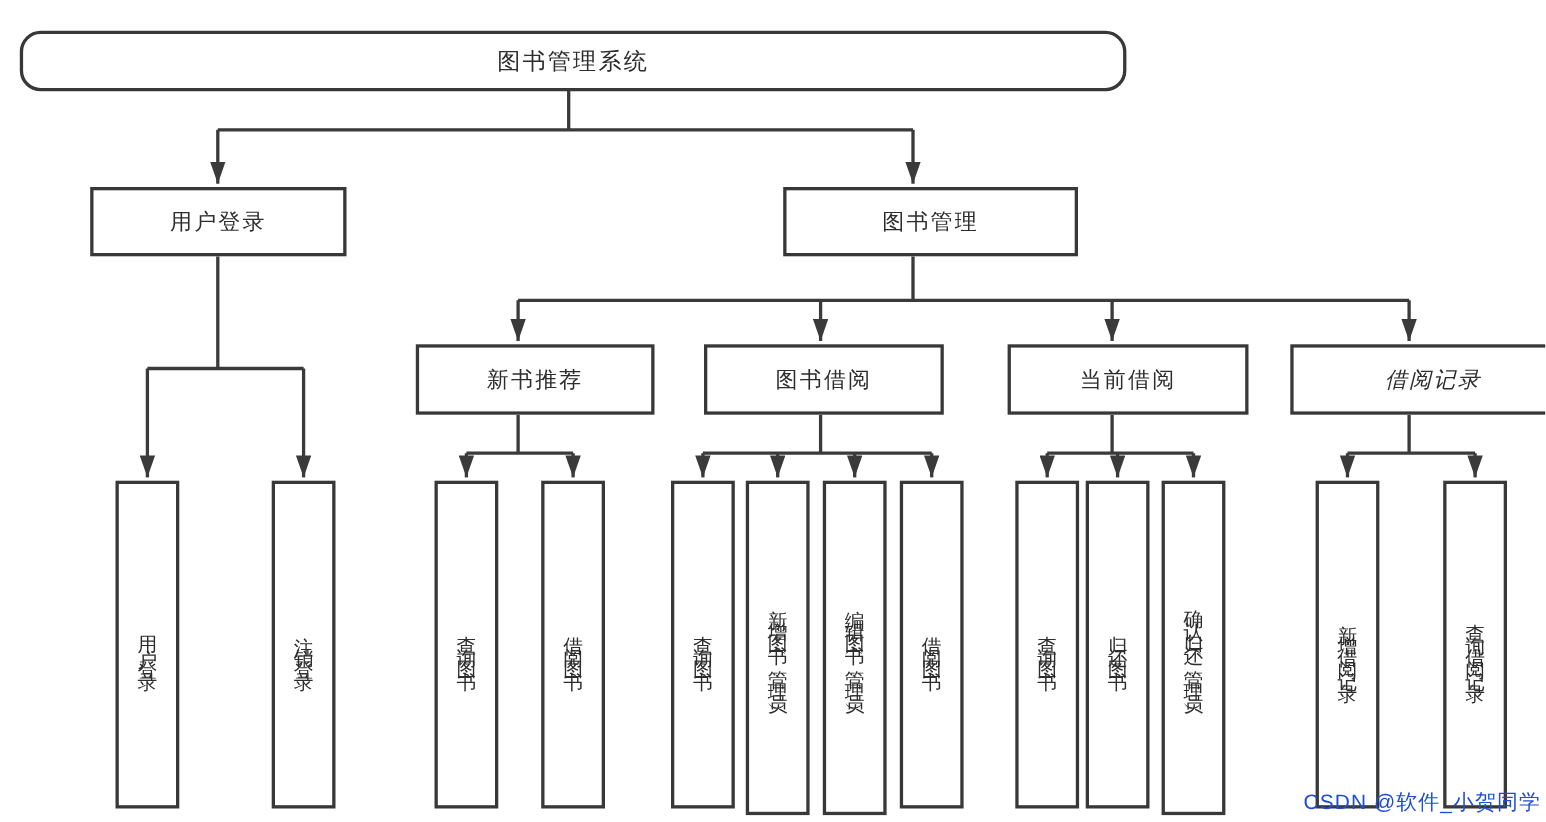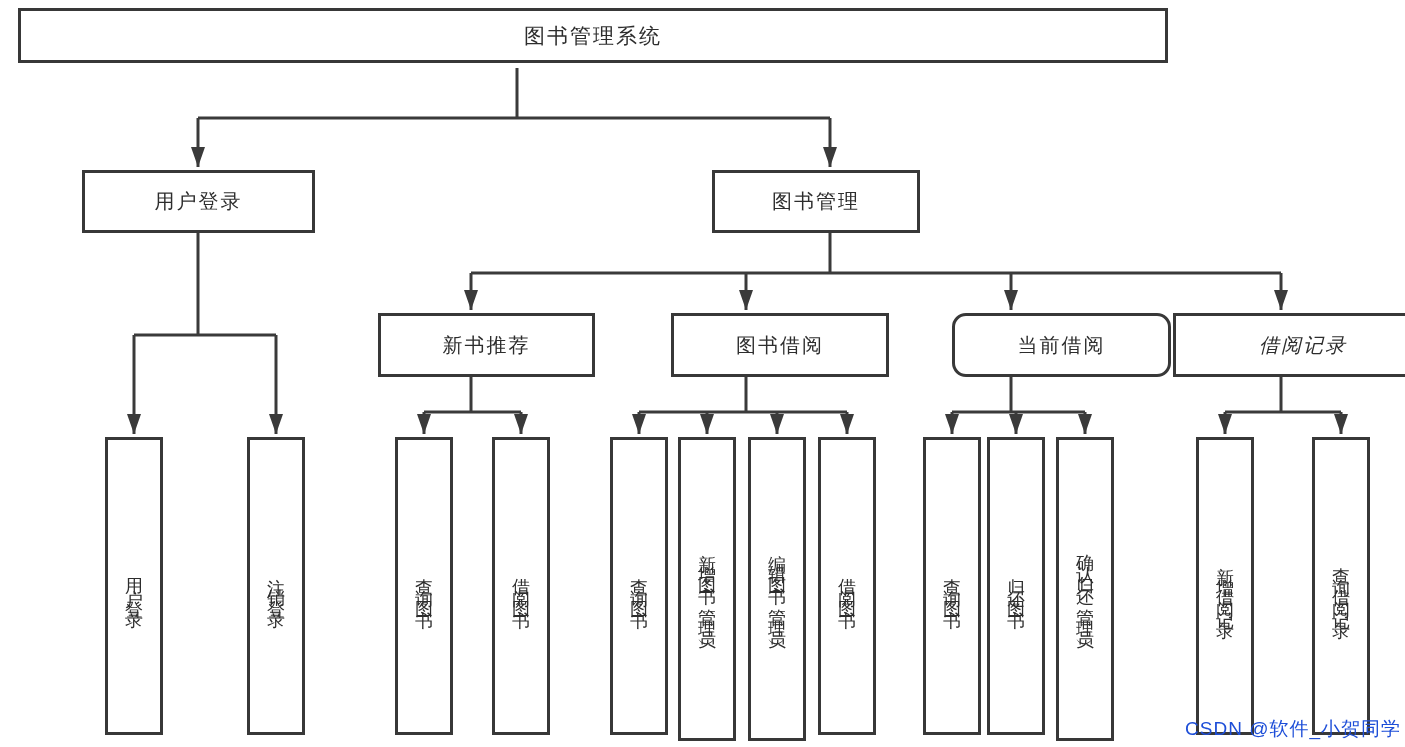--- a/index.html
+++ b/index.html
@@ -91,38 +91,38 @@
       <path d="M952,412 V434" marker-end="url(#arrow)"></path>
       <path d="M1016,412 V434" marker-end="url(#arrow)"></path>
       <path d="M1085,412 V434" marker-end="url(#arrow)"></path>
 
       <path d="M1281,377 V412 M1225,412 H1341"></path>
       <path d="M1225,412 V434" marker-end="url(#arrow)"></path>
       <path d="M1341,412 V434" marker-end="url(#arrow)"></path>
     </g>
   </svg>
 
-  <div class="box h root" style="left:18px; top:8px; width:1150px; height:55px;">
+  <div class="box h root" style="left:18px; top:28px; width:1006px; height:55px;border-radius:19px;">
     <span class="label">图书管理系统</span>
   </div>
 
   <div class="box h" style="left:82px; top:170px; width:233px; height:63px;">
     <span class="label">用户登录</span>
   </div>
-  <div class="box h" style="left:712px; top:170px; width:208px; height:63px;">
+  <div class="box h" style="left:712px; top:170px; width:268px; height:63px;">
     <span class="label">图书管理</span>
   </div>
 
   <div class="box h" style="left:363px; top:313px; width:217px; height:64px;margin-left:15px;">
     <span class="label">新书推荐</span>
   </div>
-  <div class="box h" style="left:671px; top:313px; width:218px; height:64px;">
+  <div class="box h" style="left:640px; top:313px; width:218px; height:64px;">
     <span class="label">图书借阅</span>
   </div>
-  <div class="box h" style="left:952px; top:313px; width:219px; height:64px;border-radius:14px;">
+  <div class="box h" style="left:916px; top:313px; width:219px; height:64px;">
     <span class="label">当前借阅</span>
   </div>
   <div class="box h" style="left:1173px; top:313px; width:260px; height:64px;font-style:italic;">
     <span class="label">借阅记录</span>
   </div>
 
   <div class="box v" style="left:105px; top:437px; width:58px; height:298px;">
     <span class="label">用户登录</span>
   </div>
   <div class="box v" style="left:247px; top:437px; width:58px; height:298px;">

